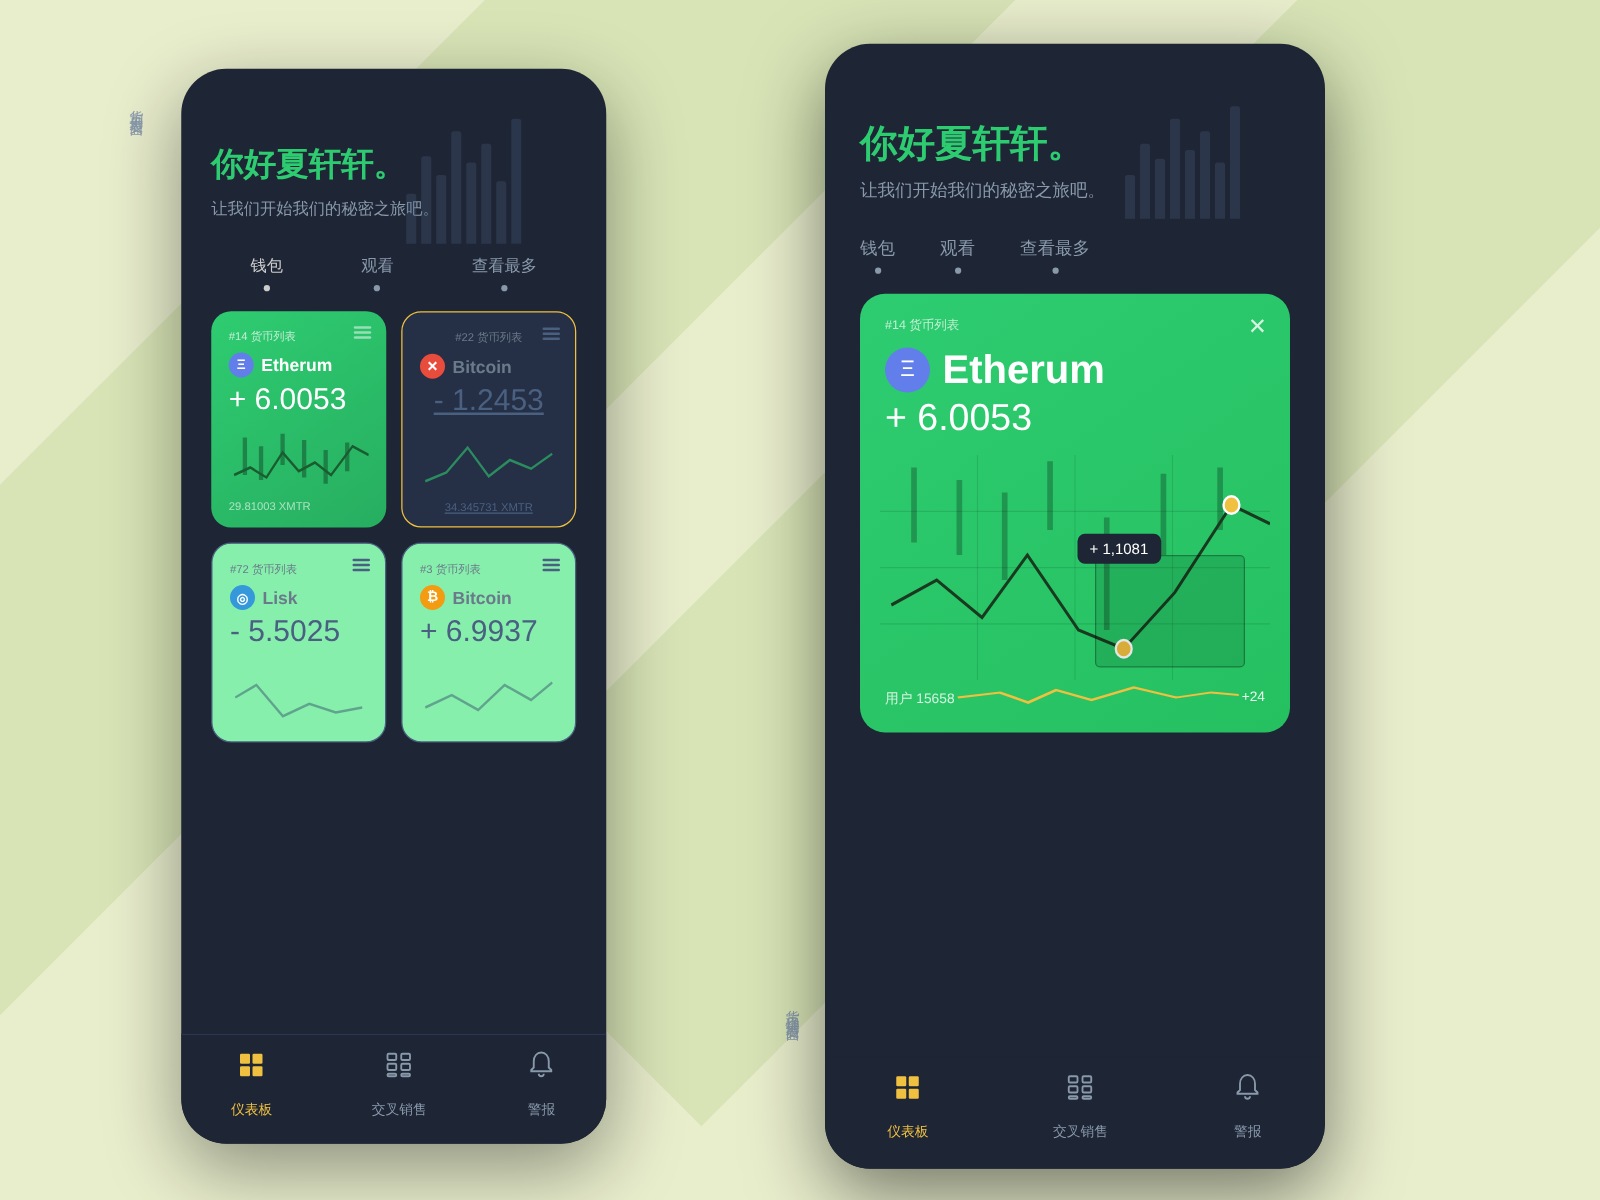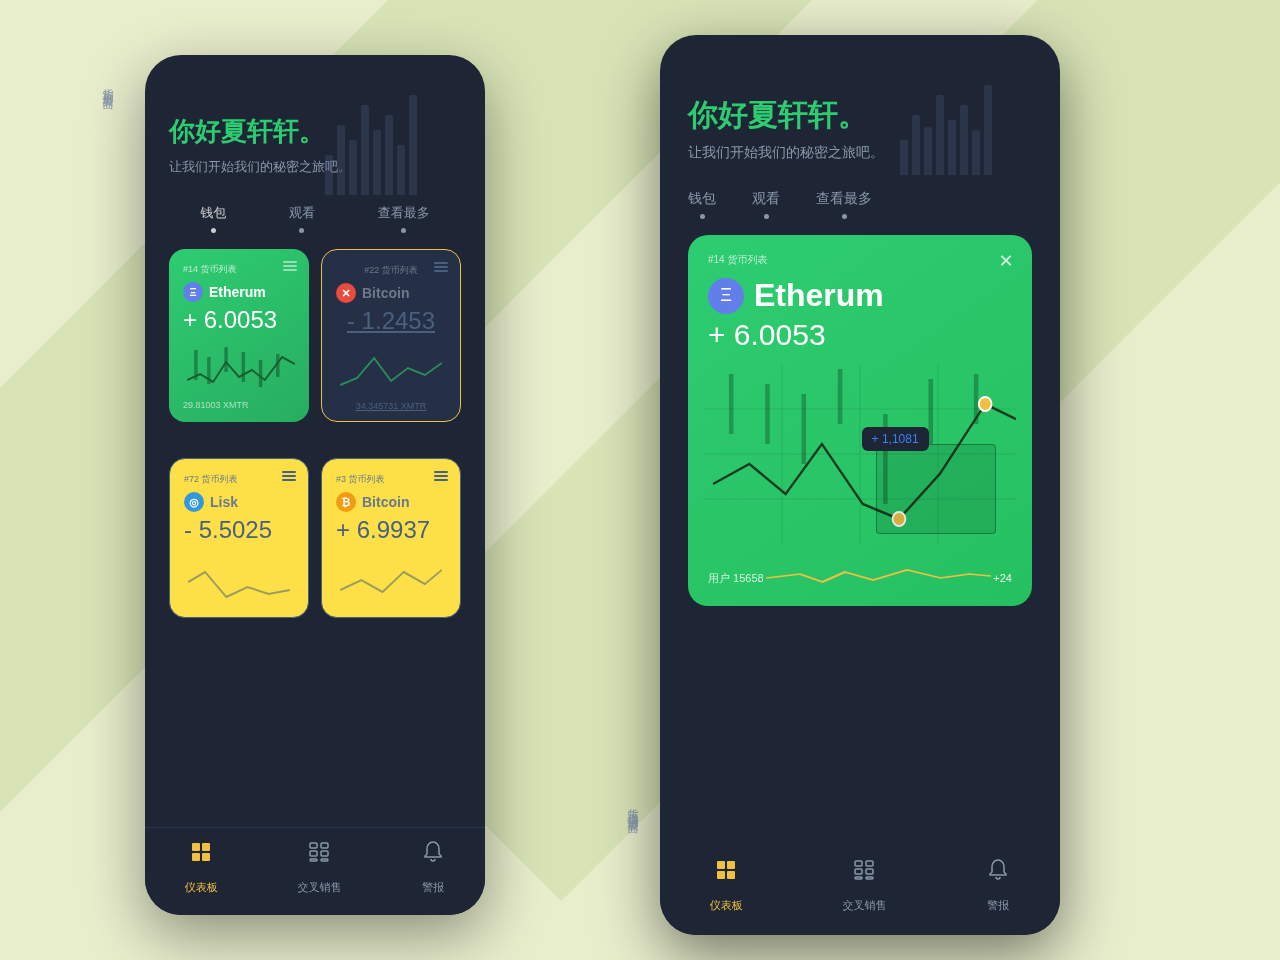--- a/index.html
+++ b/index.html
@@ -177,23 +177,22 @@
     }
     .card-green {
       background: linear-gradient(145deg, #2ecc71, #27ae60);
     }
     .card-dark {
       background: #252f45;
       border: 1.5px solid #f0c040;
       text-align: center;
     }
     .card-dark2 {
-      background: #fde047;
+      background: #86efac;
       border: 1.5px solid #4a6080;
-      margin-top: 24px;
     }
 
     .card-rank {
       font-size: 9px;
       color: rgba(255,255,255,0.7);
       margin-bottom: 6px;
     }
     .card-menu {
       position: absolute;
       top: 12px;
@@ -401,21 +400,21 @@
     }
     .modal-chart svg {
       width: 100%;
       height: 100%;
     }
 
     
     .chart-tooltip {
       position: absolute;
       background: #1e2535;
-      color: #3b82f6;
+      color: #ffffff;
       font-size: 12px;
       padding: 5px 10px;
       border-radius: 6px;
       top: 35%;
       right: 28%;
       white-space: nowrap;
     }
 
     
     .chart-grid-overlay {
@@ -427,21 +426,21 @@
       border: 1px solid rgba(0,0,0,0.3);
       background: rgba(0,0,0,0.1);
       border-radius: 4px;
       pointer-events: none;
     }
 
     .modal-footer {
       display: flex;
       align-items: center;
       gap: 2px;
-      margin-top: 22px;
+      margin-top: 2px;
     }
     .modal-users {
       color: rgba(255,255,255,0.8);
       font-size: 11px;
     }
     .modal-sparkline-mini {
       flex: 1;
       height: 24px;
     }
     .modal-change {

